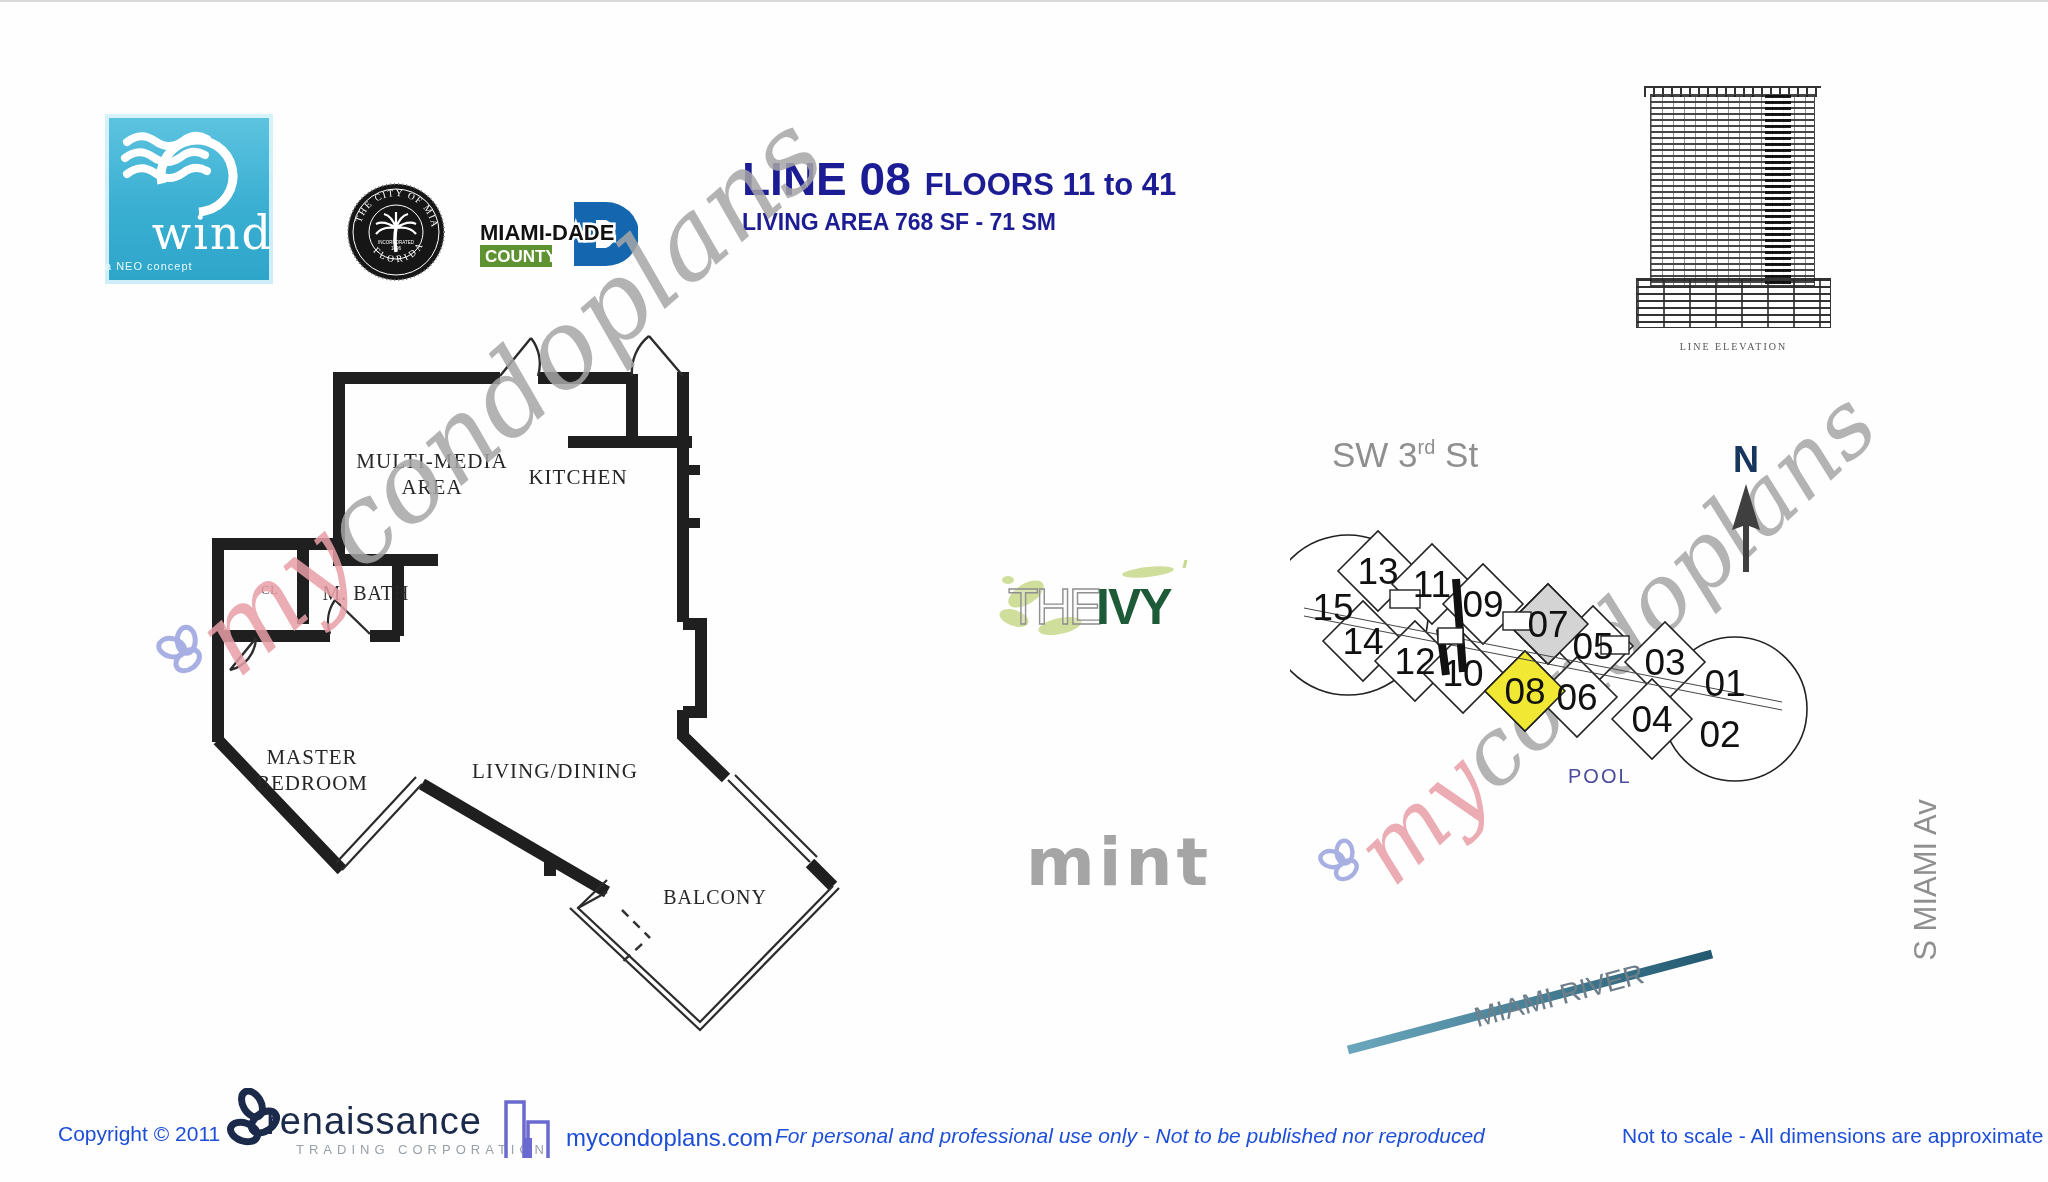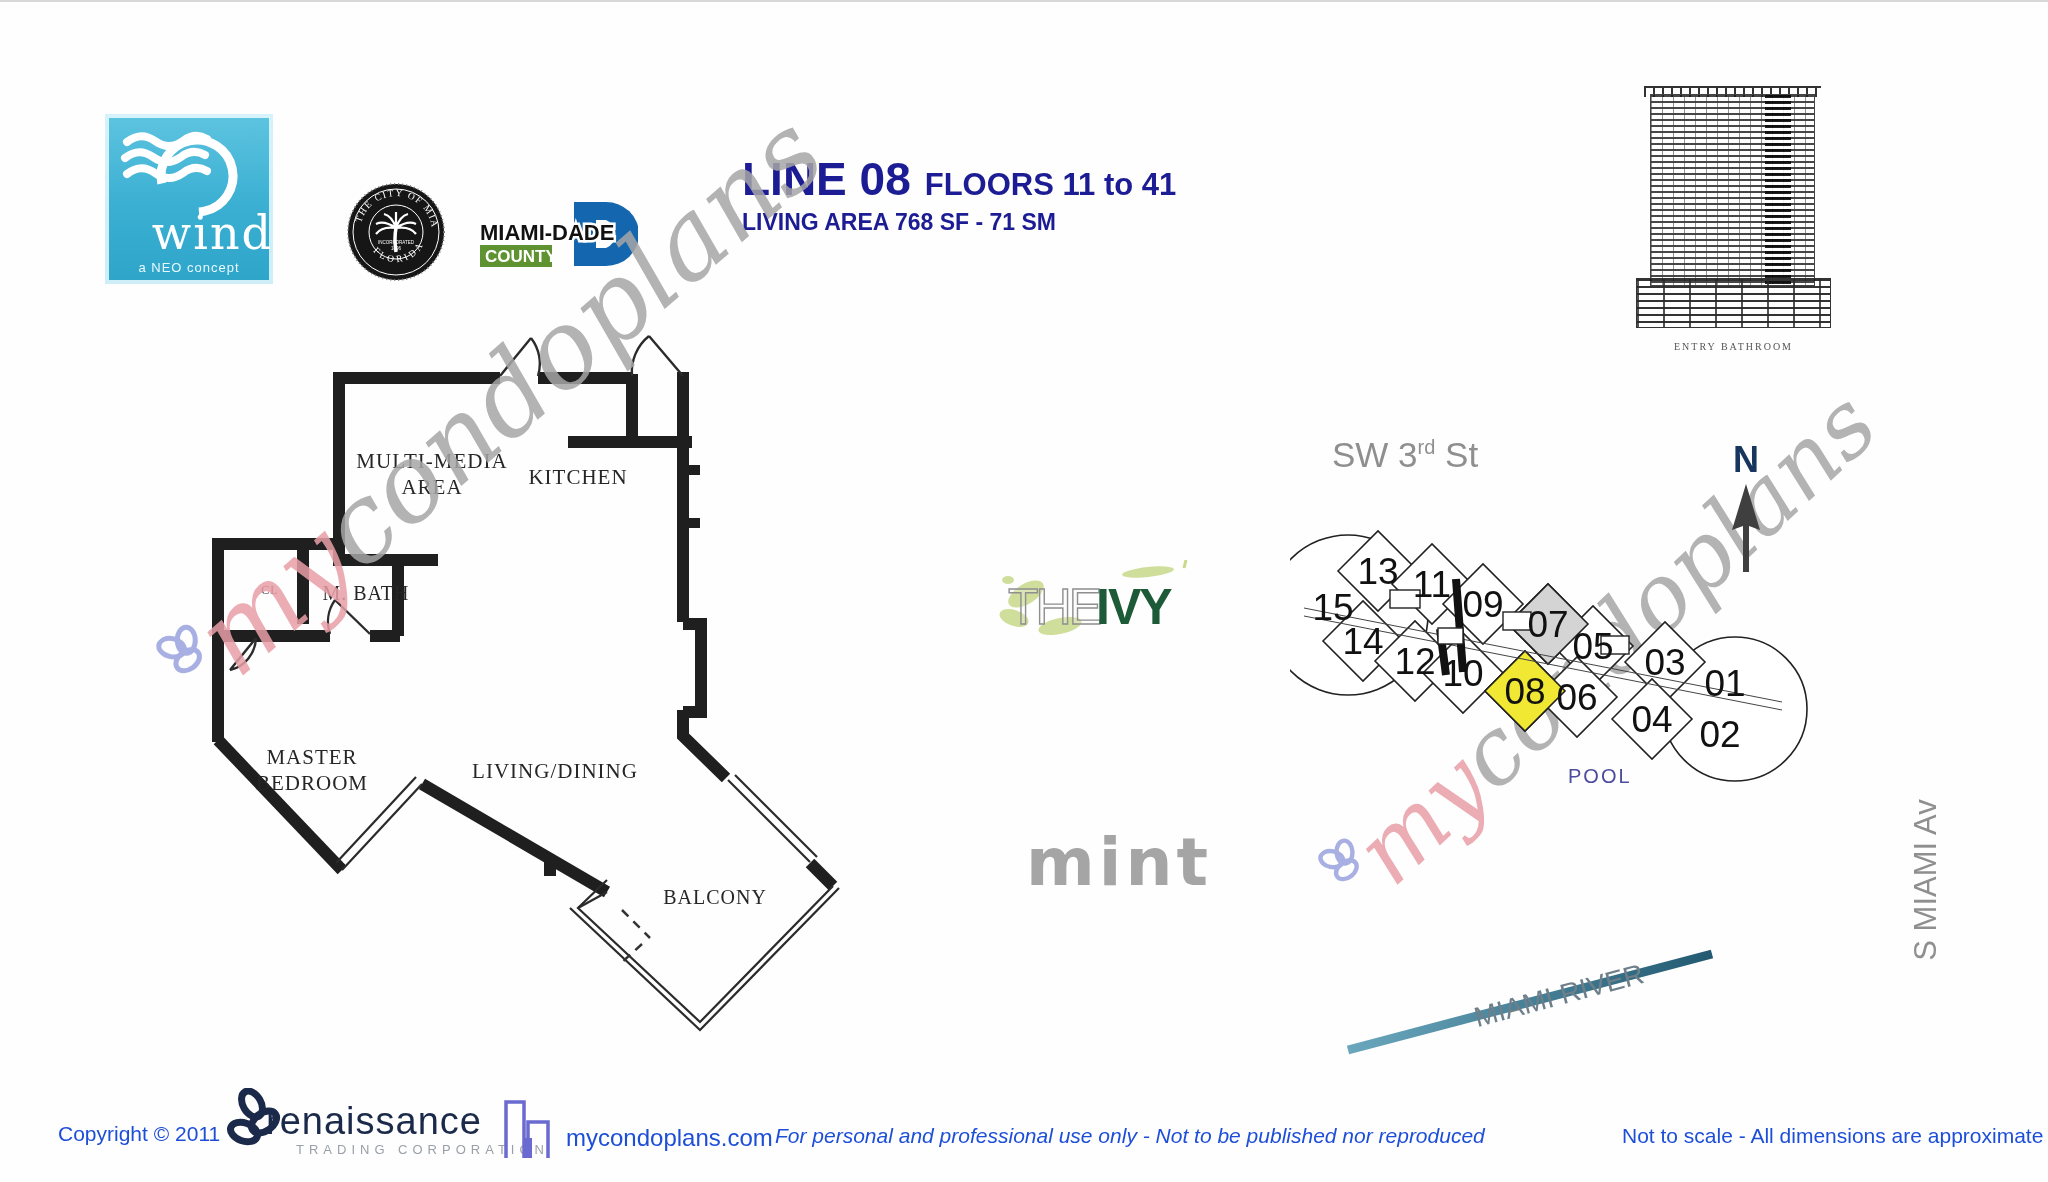--- a/index.html
+++ b/index.html
@@ -5,21 +5,21 @@
   html,body{margin:0;padding:0;background:#fff;}
   #page{position:relative;width:2048px;height:1182px;background:#fefefe;overflow:hidden;
         font-family:"Liberation Sans",sans-serif;border-top:2px solid #d8d8d8;}
   .abs{position:absolute;}
   
   #wind-logo{left:105px;top:112px;width:168px;height:170px;
     background:linear-gradient(180deg,#5ec4e0 0%,#3aafd2 55%,#2da5c9 100%);
     box-shadow:inset 0 0 0 4px rgba(235,250,255,.85);}
   #wind-word{left:0;right:0;top:96px;text-align:right;color:#fff;
     font-family:"DejaVu Serif",serif;font-size:46px;font-weight:400;letter-spacing:2px;line-height:1;}
-  #wind-tag{left:0;right:0;top:146px;text-align:center;color:#eafaff;font-size:13px;letter-spacing:1px;}
+  #wind-tag{left:0;right:0;top:146px;text-align:left;color:#eafaff;font-size:11px;letter-spacing:1px;}
   #title-block{left:742px;top:150px;color:#1c1c94;}
   #title-line{font-size:46px;font-weight:bold;letter-spacing:0;}
   #title-line .floors{font-size:31px;font-weight:600;margin-left:14px;}
   #subtitle1{font-size:23px;font-weight:600;margin-top:8px;}
   #subtitle2{font-size:23px;font-weight:600;margin-top:3px;}
   
   #elevation{left:1636px;top:52px;width:195px;height:300px;}
   #tower{position:absolute;left:14px;right:16px;top:40px;bottom:68px;border:1px solid #444;
     background:
       repeating-linear-gradient(90deg,rgba(60,60,60,.55) 0 1px,transparent 1px 11px),
@@ -114,21 +114,21 @@
     <div id="title-line"><span>LINE 08</span><span class="floors">FLOORS 11 to 41</span></div>
     <div id="subtitle2">LIVING AREA  768 SF - 71 SM</div>
   </div>
 
   <div class="abs" id="elevation">
     <div id="roofline"></div>
     <div id="tower">
       <div id="tower-strip"></div>
     </div>
     <div id="podium"></div>
-    <div id="elev-caption">ENTRY BATHROOM</div>
+    <div id="elev-caption">LINE ELEVATION</div>
   </div>
 
   <svg class="abs" style="left:170px;top:330px" width="720" height="740" viewBox="0 0 720 740">
     <g stroke="#1f1f1f" stroke-width="12" fill="none">
       <path d="M163,46 H330"></path>
       <path d="M368,46 H462"></path>
       <path d="M462,42 V110"></path>
       <path d="M398,110 H522"></path>
       <path d="M513,40 V290"></path>
       <path d="M513,292 h18 v88 h-18"></path>

